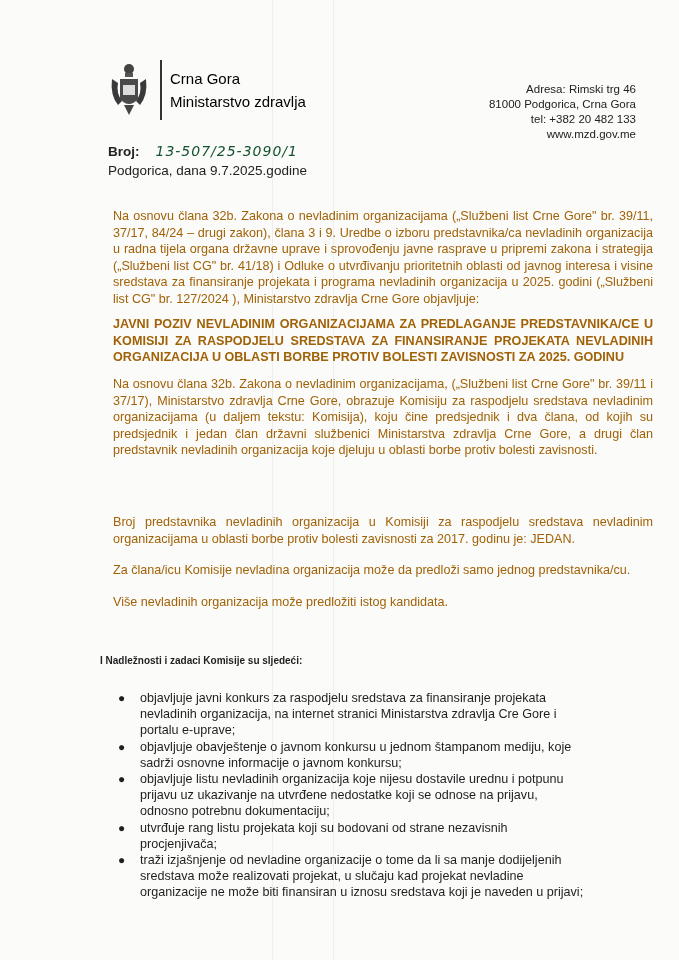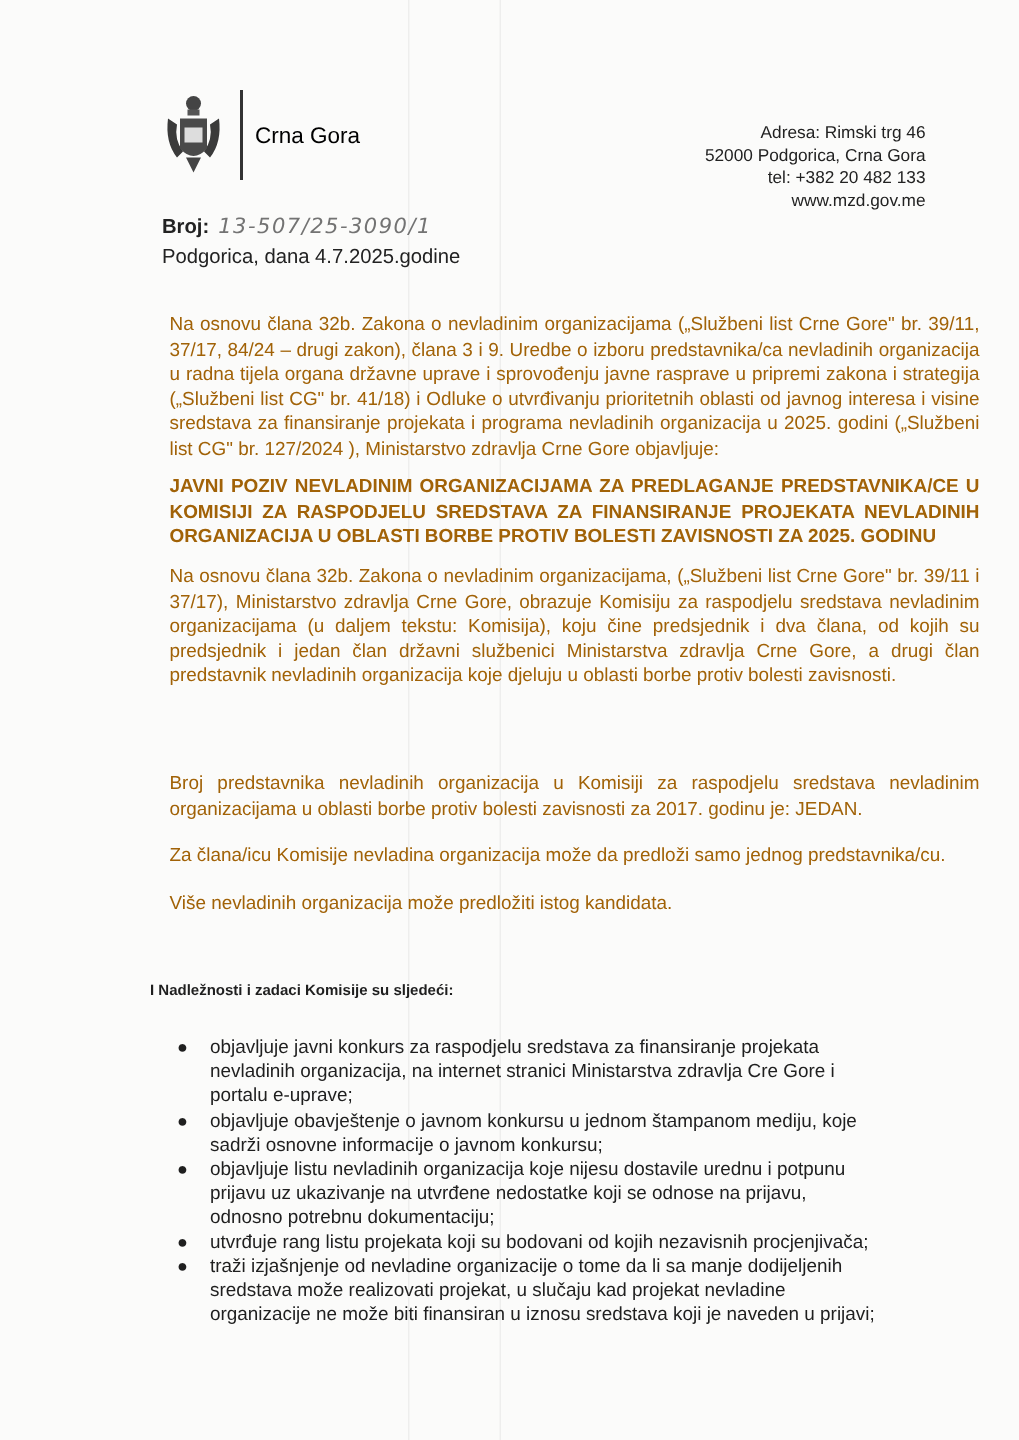--- a/index.html
+++ b/index.html
@@ -9,23 +9,23 @@
       font-family: "Liberation Sans", sans-serif;
       color: #1d1d1d;
       position: relative;
     }
     .page { position: absolute; inset: 0; }
     .scanline { position: absolute; top: 0; bottom: 0; width: 1px; background: rgba(0,0,0,0.05); }
     .header-left { position: absolute; left: 108px; top: 60px; display: flex; align-items: center; }
     .coat { width: 42px; height: 58px; }
     .vbar { width: 2px; height: 60px; background: #333; margin-left: 10px; margin-right: 8px; }
     .org { font-size: 15px; line-height: 23px; color: #000000; }
-    .header-right { position: absolute; right: 62px; top: 82px; text-align: right; font-size: 11.5px; line-height: 15px; color: #222; }
+    .header-right { position: absolute; right: 43px; top: 82px; text-align: right; font-size: 11.5px; line-height: 15px; color: #222; }
     .broj { position: absolute; left: 108px; top: 143px; font-size: 13.5px; font-weight: bold; color: #222; }
-    .broj .hand { font-family: "DejaVu Sans", sans-serif; font-weight: normal; color: #737373; font-style: italic; font-size: 14px; margin-left: 6px; letter-spacing: 1px; }
+    .broj .hand { font-family: "DejaVu Sans", sans-serif; font-weight: normal; color: #14532d; font-style: italic; font-size: 14px; margin-left: 16px; letter-spacing: 1px; }
     .place-date { position: absolute; left: 108px; top: 163px; font-size: 13.5px; color: #222; }
     .body { position: absolute; left: 113px; width: 540px; font-size: 12.6px; line-height: 16.5px; text-align: justify; color: #a16207; }
     .para { margin: 0; }
     .title-bold { font-weight: bold; font-size: 12.6px; line-height: 16.5px; text-align: justify; }
     .section-heading { position: absolute; left: 100px; top: 655px; font-weight: bold; font-size: 10px; color: #1f1f1f; }
     .bullets { position: absolute; left: 118px; top: 690px; width: 470px; font-size: 12.6px; line-height: 16.2px; color: #1f1f1f; list-style: none; padding: 0; margin: 0; }
     .bullets li { position: relative; padding-left: 22px; margin-bottom: 0; }
     .bullets li .dot { position: absolute; left: 0; top: 0; font-size: 12px; }
   </style>
 </head>
@@ -41,34 +41,35 @@
       <rect x="17" y="12" width="8" height="4" fill="#555"></rect>
       <path d="M4 18 Q2 34 10 44 L14 40 Q8 32 10 22 Z" fill="#3a3a3a"></path>
       <path d="M38 18 Q40 34 32 44 L28 40 Q34 32 32 22 Z" fill="#3a3a3a"></path>
       <path d="M12 18 H30 V38 Q21 48 12 38 Z" fill="#4a4a4a"></path>
       <rect x="15" y="24" width="12" height="10" fill="#ddd"></rect>
       <path d="M16 44 L21 54 L26 44 Z" fill="#444"></path>
     </svg>
     <div class="vbar"></div>
     <div class="org">
       <div>Crna Gora</div>
+      <div>Ministarstvo zdravlja</div>
     </div>
   </div>
 
   <div class="header-right">
     <div>Adresa: Rimski trg 46</div>
-    <div>52000 Podgorica, Crna Gora</div>
+    <div>81000 Podgorica, Crna Gora</div>
     <div>tel: +382 20 482 133</div>
     <div>www.mzd.gov.me</div>
   </div>
 
   <div class="broj">
     <span>Broj:</span><span class="hand">13-507/25-3090/1</span>
   </div>
-  <div class="place-date">Podgorica, dana 4.7.2025.godine</div>
+  <div class="place-date">Podgorica, dana 9.7.2025.godine</div>
 
   <div class="body" style="top:208px">
     <p class="para">Na osnovu člana 32b. Zakona o nevladinim organizacijama („Službeni list Crne Gore" br. 39/11, 37/17, 84/24 – drugi zakon), člana 3 i 9. Uredbe o izboru predstavnika/ca nevladinih organizacija u radna tijela organa državne uprave i sprovođenju javne rasprave u pripremi zakona i strategija („Službeni list CG" br. 41/18) i Odluke o utvrđivanju prioritetnih oblasti od javnog interesa i visine sredstava za finansiranje projekata i programa nevladinih organizacija u 2025. godini („Službeni list CG" br. 127/2024 ), Ministarstvo zdravlja Crne Gore objavljuje:</p>
   </div>
 
   <div class="body title-bold" style="top:316px">JAVNI POZIV NEVLADINIM ORGANIZACIJAMA ZA PREDLAGANJE PREDSTAVNIKA/CE U KOMISIJI ZA RASPODJELU SREDSTAVA ZA FINANSIRANJE PROJEKATA NEVLADINIH ORGANIZACIJA U OBLASTI BORBE PROTIV BOLESTI ZAVISNOSTI ZA 2025. GODINU</div>
 
   <div class="body" style="top:376px">
     <p class="para">Na osnovu člana 32b. Zakona o nevladinim organizacijama, („Službeni list Crne Gore" br. 39/11 i 37/17), Ministarstvo zdravlja Crne Gore, obrazuje Komisiju za raspodjelu sredstava nevladinim organizacijama (u daljem tekstu: Komisija), koju čine predsjednik i dva člana, od kojih su predsjednik i jedan član državni službenici Ministarstva zdravlja Crne Gore, a drugi član predstavnik nevladinih organizacija koje djeluju u oblasti borbe protiv bolesti zavisnosti.</p>
   </div>
@@ -85,16 +86,16 @@
     <p class="para">Više nevladinih organizacija može predložiti istog kandidata.</p>
   </div>
 
 
   <div class="section-heading">I  Nadležnosti i zadaci Komisije su sljedeći:</div>
 
   <ul class="bullets">
     <li><span class="dot">●</span><span>objavljuje javni konkurs za raspodjelu sredstava za finansiranje projekata nevladinih organizacija, na internet stranici Ministarstva zdravlja Cre Gore i portalu e-uprave;</span></li>
     <li><span class="dot">●</span><span>objavljuje obavještenje o javnom konkursu u jednom štampanom mediju, koje sadrži osnovne informacije o javnom konkursu;</span></li>
     <li><span class="dot">●</span><span>objavljuje listu nevladinih organizacija koje nijesu dostavile urednu i potpunu prijavu uz ukazivanje na utvrđene nedostatke koji se odnose na prijavu, odnosno potrebnu dokumentaciju;</span></li>
-    <li><span class="dot">●</span><span>utvrđuje rang listu projekata koji su bodovani od kojih nezavisnih procjenjivača;</span></li>
+    <li><span class="dot">●</span><span>utvrđuje rang listu projekata koji su bodovani od strane nezavisnih procjenjivača;</span></li>
     <li><span class="dot">●</span><span>traži izjašnjenje od nevladine organizacije o tome da li sa manje dodijeljenih sredstava može realizovati projekat, u slučaju kad projekat nevladine organizacije ne može biti finansiran u iznosu sredstava koji je naveden u prijavi;</span></li>
   </ul>
 </div>
 
 </body></html>

